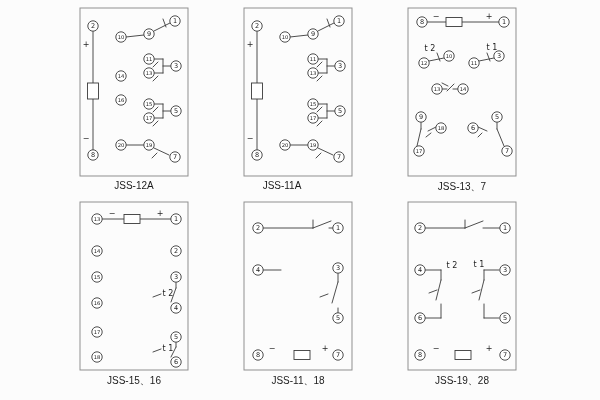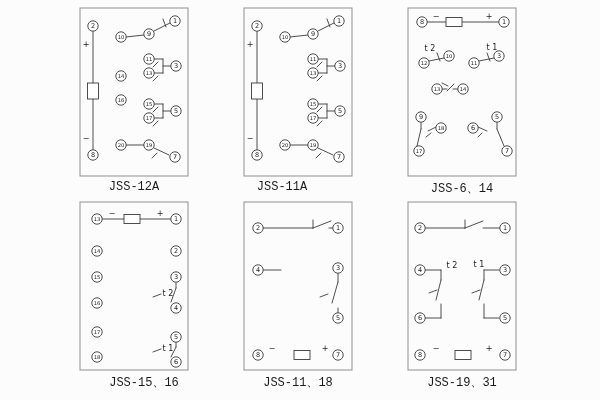--- a/index.html
+++ b/index.html
@@ -5,21 +5,21 @@
   html,body{margin:0;padding:0;background:#ffffff;}
   .stage{position:relative;width:600px;height:400px;background:#fcfcfc;overflow:hidden;
          font-family:"Liberation Sans",sans-serif;}
   svg{position:absolute;left:0;top:0;}
   .pbox{fill:none;stroke:#8f8f8f;stroke-width:1;}
   .wire{fill:none;stroke:#3a3a3a;stroke-width:0.9;stroke-linecap:round;}
   .coil{fill:#ffffff;stroke:#3a3a3a;stroke-width:0.9;}
   .term{fill:#ffffff;stroke:#3a3a3a;stroke-width:0.9;}
   .tnum{fill:#222222;text-anchor:middle;font-family:"DejaVu Sans",sans-serif;}
   .lbl{fill:#222222;text-anchor:middle;font-size:8px;font-family:"DejaVu Sans",sans-serif;}
-  .caption{position:absolute;width:108px;text-align:center;font-size:12px;color:#1a1a1a;font-family:Liberation Mono, monospace;}
+  .caption{position:absolute;width:108px;text-align:center;font-size:10px;color:#1a1a1a;}
 </style>
 </head>
 <body>
 
 <div class="stage">
   <svg id="diagram" width="600" height="400" viewBox="0 0 600 400">
       <g>
         <rect x="80" y="8" width="108" height="168" class="pbox"></rect>
         <polyline points="93,31 93,83" class="wire"></polyline>
         <polyline points="93,99 93,150" class="wire"></polyline>
@@ -291,17 +291,17 @@
         <text x="505" y="320.3" class="tnum" font-size="6.5">5</text>
         <circle cx="420" cy="355" r="5.2" class="term"></circle>
         <text x="420" y="357.3" class="tnum" font-size="6.5">8</text>
         <circle cx="505" cy="355" r="5.2" class="term"></circle>
         <text x="505" y="357.3" class="tnum" font-size="6.5">7</text>
       </g>
     </svg>
 
   <div class="caption" style="left:80px;top:180px">JSS-12A</div>
   <div class="caption" style="left:228px;top:180px">JSS-11A</div>
-  <div class="caption" style="left:408px;top:180px">JSS-6、14</div>
-  <div class="caption" style="left:90px;top:374px">JSS-15、16</div>
+  <div class="caption" style="left:408px;top:180px">JSS-13、7</div>
+  <div class="caption" style="left:80px;top:374px">JSS-15、16</div>
   <div class="caption" style="left:244px;top:374px">JSS-11、18</div>
-  <div class="caption" style="left:408px;top:374px">JSS-19、31</div>
+  <div class="caption" style="left:408px;top:374px">JSS-19、28</div>
 </div>
 
 </body></html>

